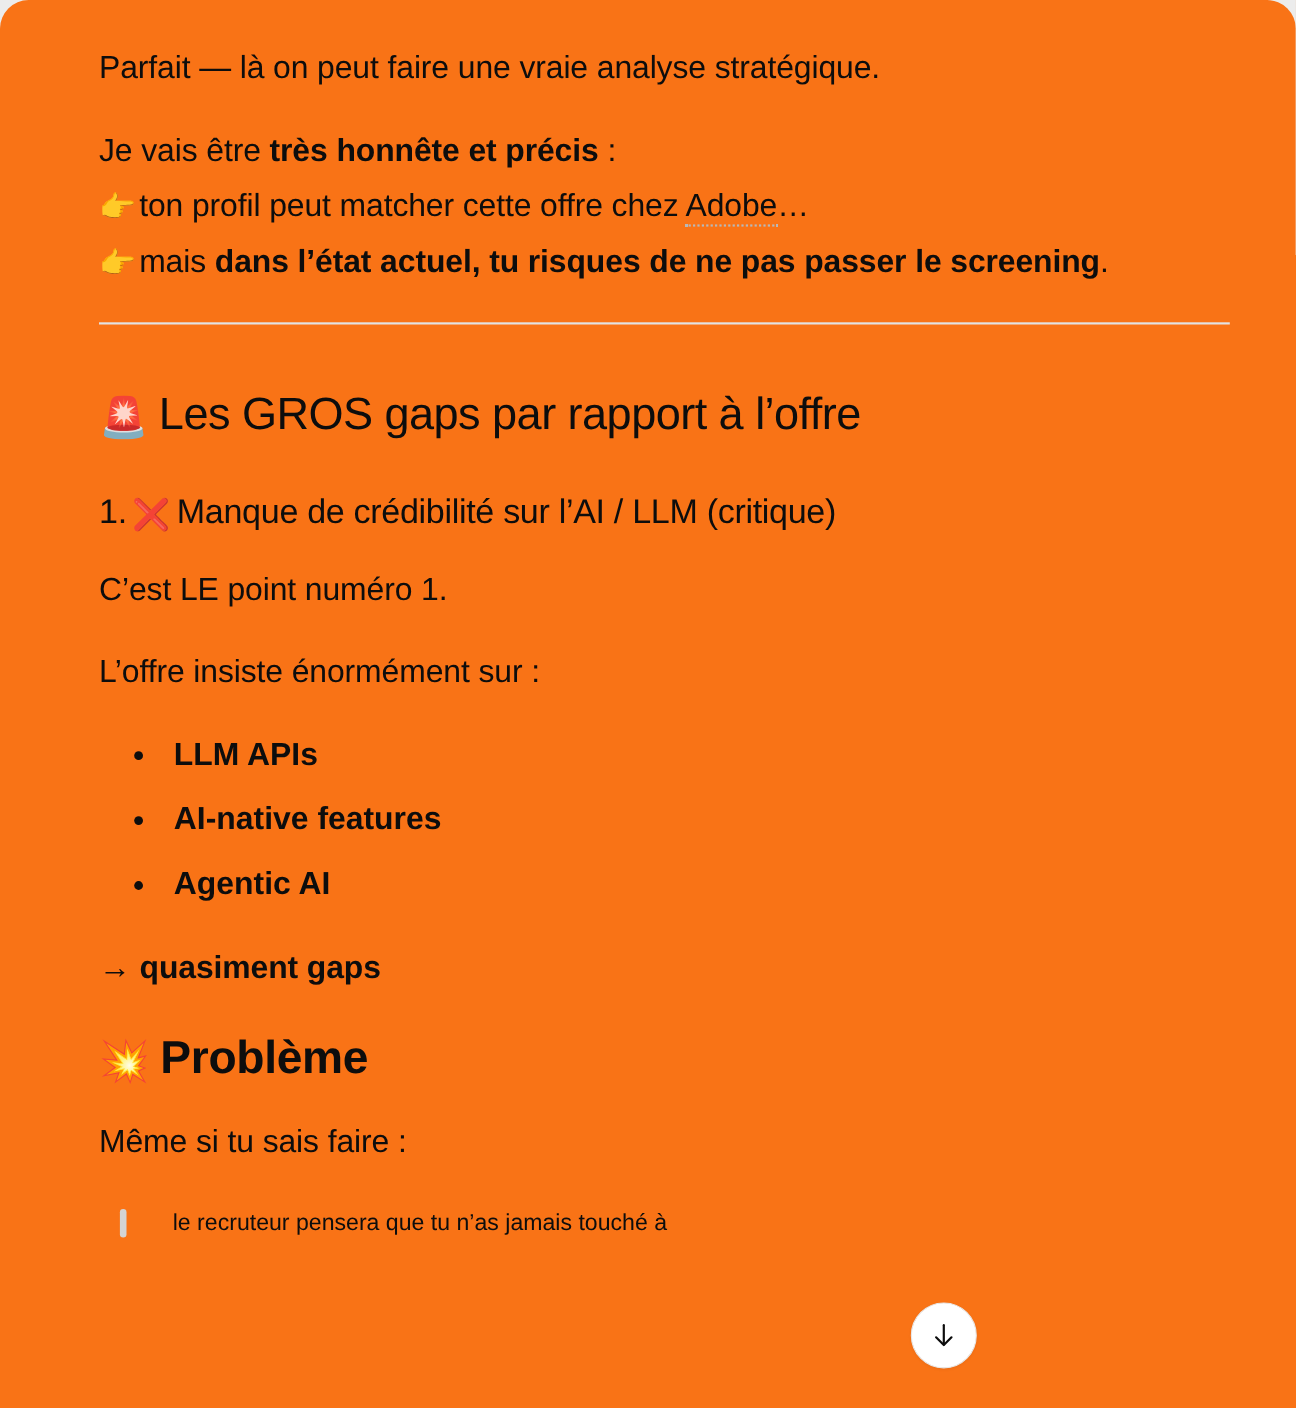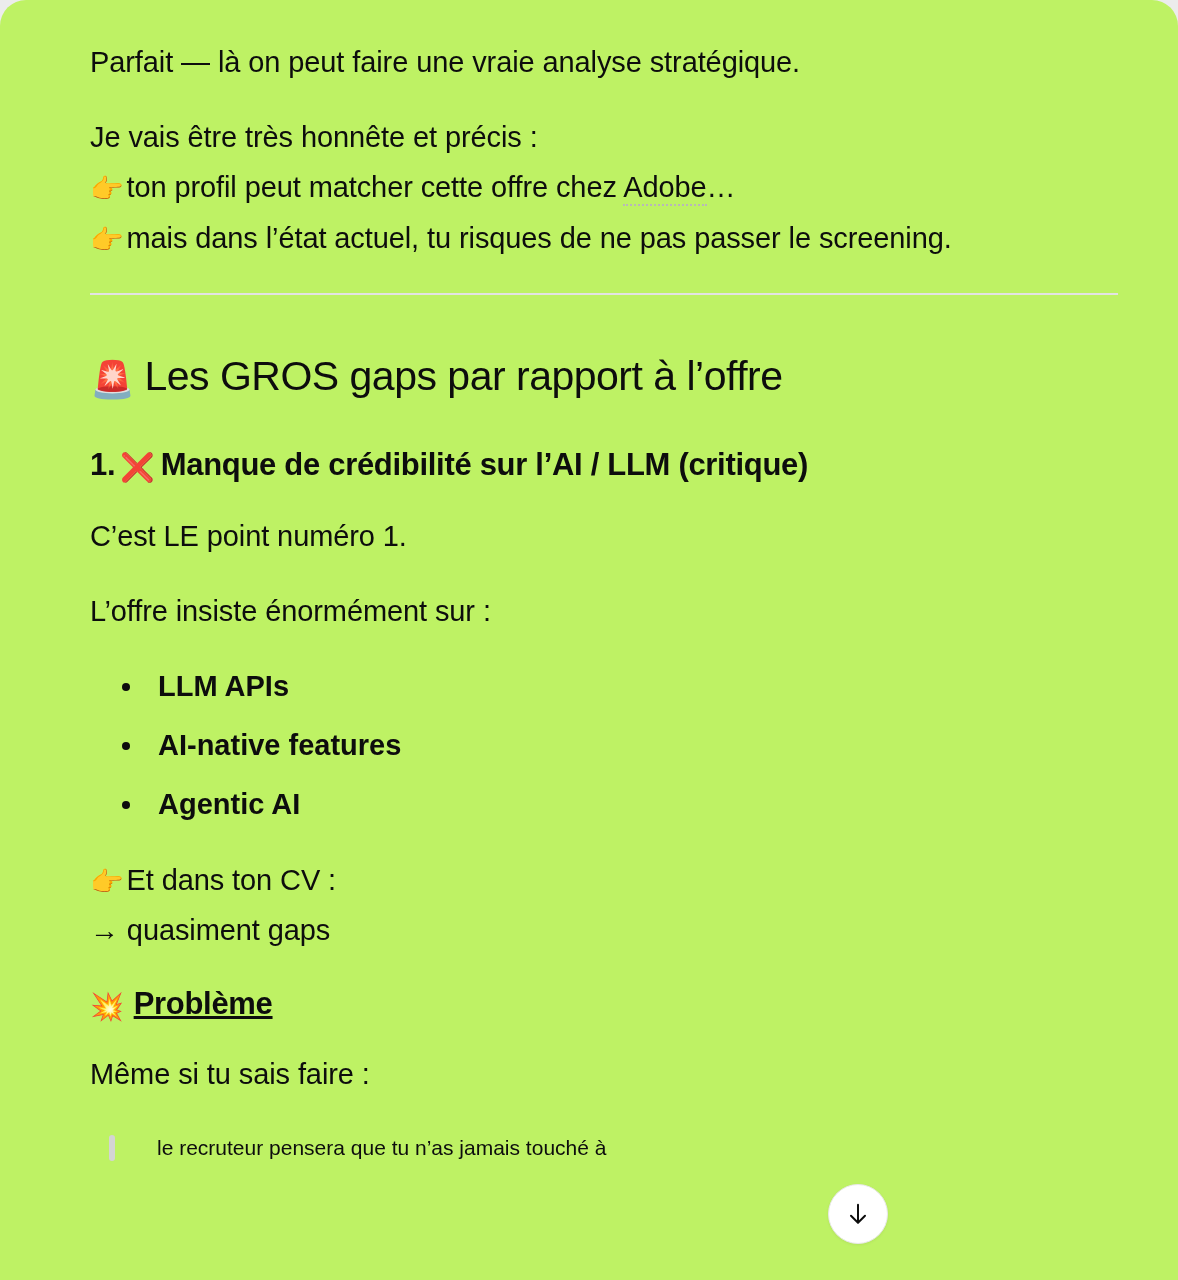--- a/index.html
+++ b/index.html
@@ -14,21 +14,21 @@
   body {
     font-family: "Liberation Sans", "DejaVu Sans", sans-serif;
     -webkit-font-smoothing: antialiased;
   }
 
   
   #app-card {
     position: relative;
     width: 1178px;
     height: 1280px;
-    background: #bef264;
+    background: #f97316;
     border-radius: 26px 26px 0 0;
     overflow: hidden;
     box-sizing: border-box;
   }
 
   #message-scroll {
     position: absolute;
     inset: 0;
     overflow: hidden;
   }
@@ -47,21 +47,21 @@
     letter-spacing: -0.1px;
     color: #0d0d0d;
   }
   .para.tight {
     margin-bottom: 9px;
   }
   .para.tight-last {
     margin-bottom: 34px;
   }
   .para b, .bold {
-    font-weight: 400;
+    font-weight: 700;
   }
 
   .emoji {
     font-family: "DejaVu Sans", sans-serif;
     font-size: 0.93em;
     display: inline-block;
     vertical-align: -1px;
     margin-right: 3px;
   }
 
@@ -88,39 +88,38 @@
   }
   h2.section-title .emoji {
     font-size: 0.88em;
     margin-right: 10px;
     vertical-align: -2px;
   }
 
   h3.sub-title {
     font-size: 31px;
     line-height: 1.25;
-    font-weight: 700;
+    font-weight: 400;
     margin: 16px 0 30px 0;
     letter-spacing: -0.3px;
     color: #0d0d0d;
   }
   h3.sub-title .emoji {
     font-size: 0.9em;
     margin: 0 6px 0 5px;
     vertical-align: -2px;
   }
 
   h4.prob-title {
-    font-size: 31px;
+    font-size: 42px;
     line-height: 1.25;
     font-weight: 700;
     margin: 0 0 30px 0;
     letter-spacing: -0.3px;
     color: #0d0d0d;
-    text-decoration: underline;
   }
   h4.prob-title .emoji {
     font-size: 0.88em;
     margin-right: 10px;
     vertical-align: -2px;
   }
 
   ul.bullets {
     margin: 0 0 34px 0;
     padding: 0 0 0 32px;
@@ -225,23 +224,20 @@
       <p class="para">C’est LE point numéro 1.</p>
 
       <p class="para">L’offre insiste énormément sur :</p>
 
       <ul class="bullets">
         <li><span>LLM APIs</span></li>
         <li><span>AI-native features</span></li>
         <li><span>Agentic AI</span></li>
       </ul>
 
-      <p class="para tight">
-        <span class="emoji">👉</span><span>Et dans ton CV :</span>
-      </p>
 
       <p class="para tight-last bold">→ quasiment gaps</p>
 
       <h4 class="prob-title">
         <span class="emoji">💥</span><span>Problème</span>
       </h4>
 
       <p class="para">Même si tu sais faire :</p>
 
       <blockquote class="quote">

